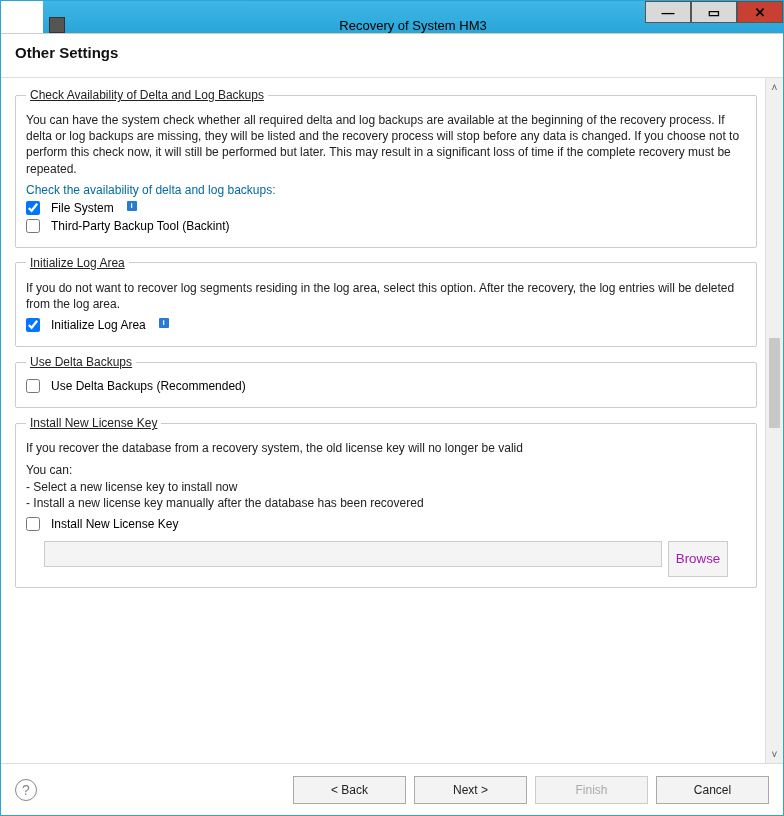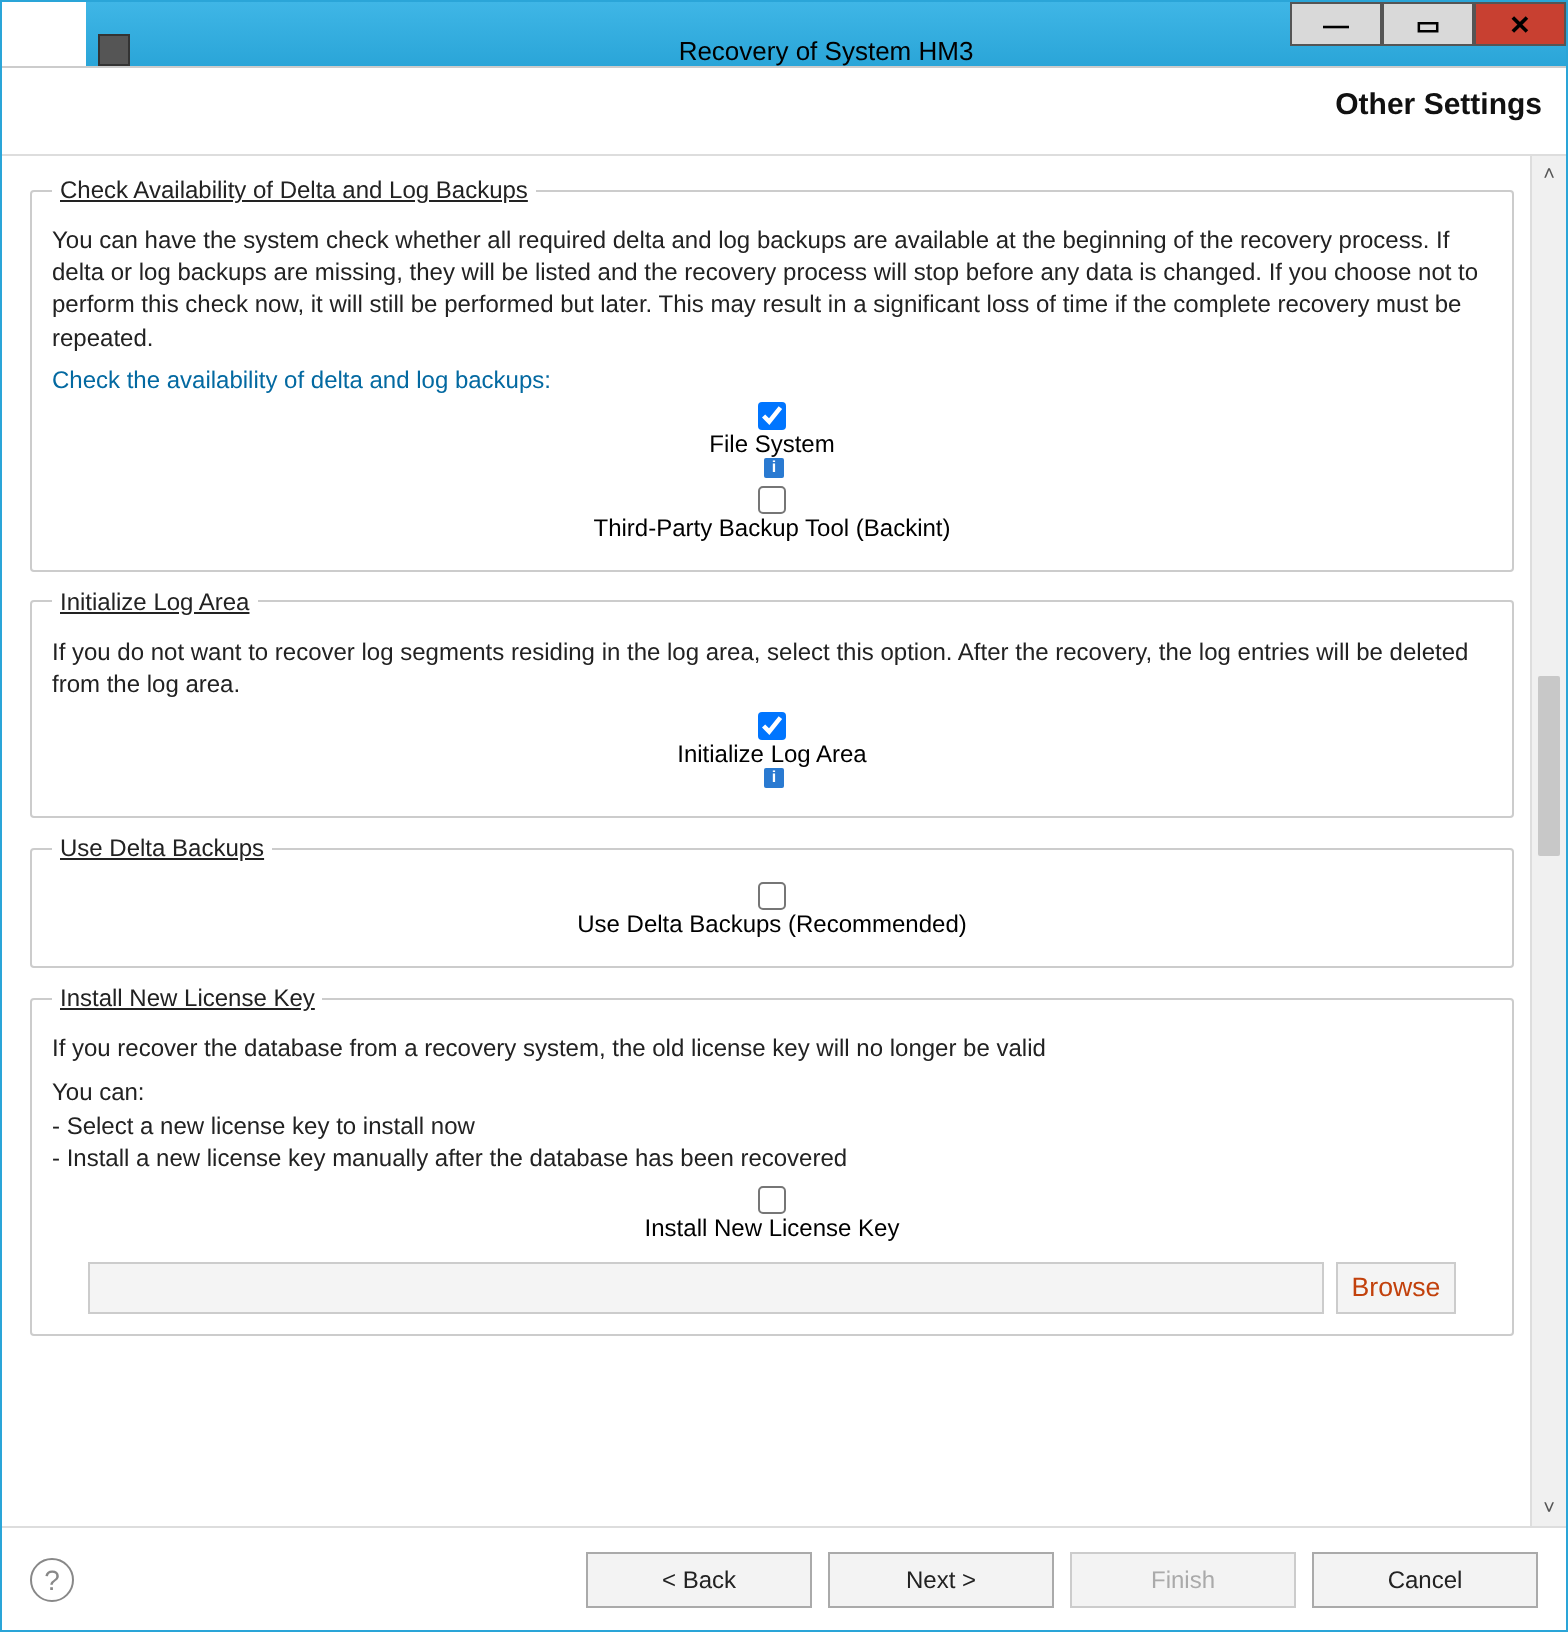--- a/index.html
+++ b/index.html
@@ -68,21 +68,20 @@
   display: flex;
   flex-direction: column;
   background: #fff;
 }
 .page-title {
   font-size: 15px;
   font-weight: bold;
   padding: 10px 12px 16px 14px;
   color: #111;
   border-bottom: 1px solid #ddd;
-  text-align: right;
 }
 .scroll-region {
   flex: 1;
   display: flex;
   overflow: hidden;
 }
 .scroll-body {
   flex: 1;
   padding: 10px 8px 10px 14px;
   overflow: hidden;
@@ -129,24 +128,22 @@
   color: #222;
   line-height: 1.35;
   margin: 4px 0 6px 0;
 }
 .subdesc {
   color: #0369a1;
   margin: 6px 0 4px 0;
 }
 .chk-row {
   display: flex;
-  align-items: center;
-  gap: 0;
+  gap: 11px;
   margin: 4px 0;
-  flex-direction: column;
 }
 .chk-row input[type=checkbox] {
   width: 14px; height: 14px;
 }
 .info-icon {
   display: inline-block;
   width: 10px; height: 10px;
   background: #2a7ad1;
   color: #fff;
   font-size: 8px;
@@ -166,24 +163,24 @@
 .license-row input[type=text] {
   flex: 1;
   height: 26px;
   background: #f4f4f4;
   border: 1px solid #ccc;
   padding: 0 6px;
   color: #888;
 }
 .license-row button {
   width: 60px;
-  height: 26px;
+  height: 36px;
   background: #f4f4f4;
   border: 1px solid #ccc;
-  color: #c2410c;
+  color: #a21caf;
 }
 .footer {
   height: 52px;
   border-top: 1px solid #ddd;
   display: flex;
   align-items: center;
   padding: 0 14px;
   gap: 8px;
 }
 .help-icon {

